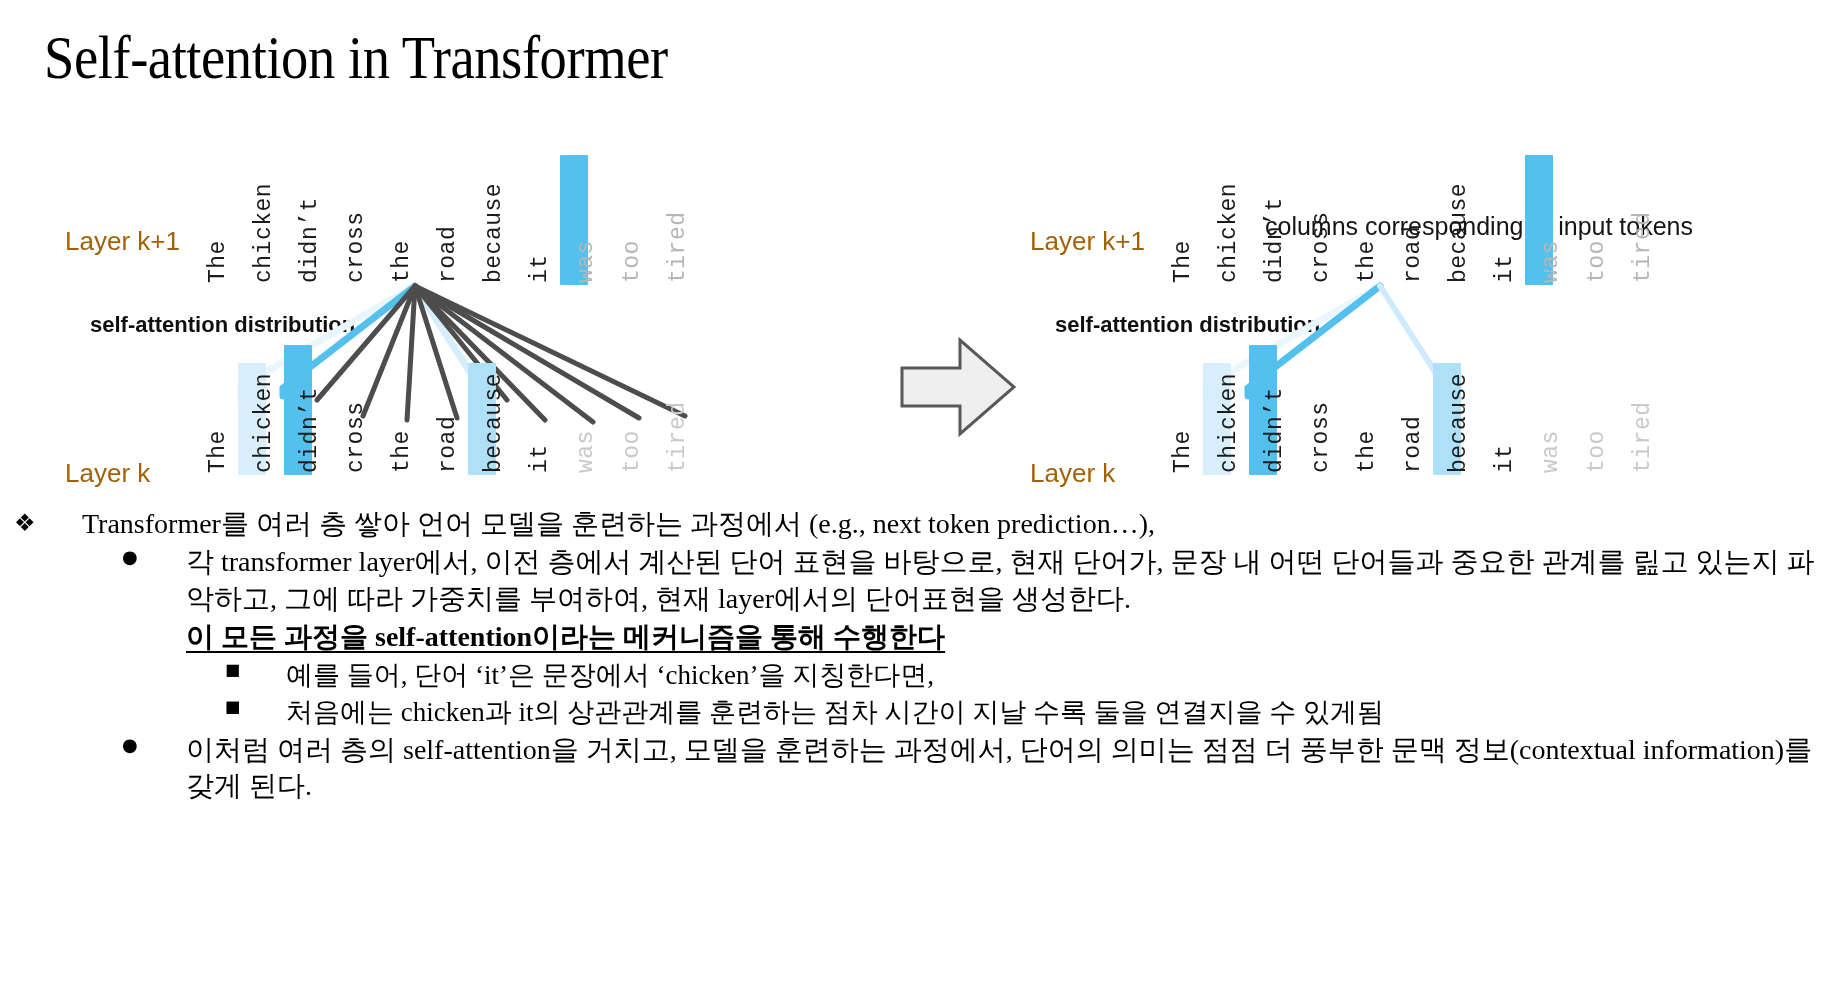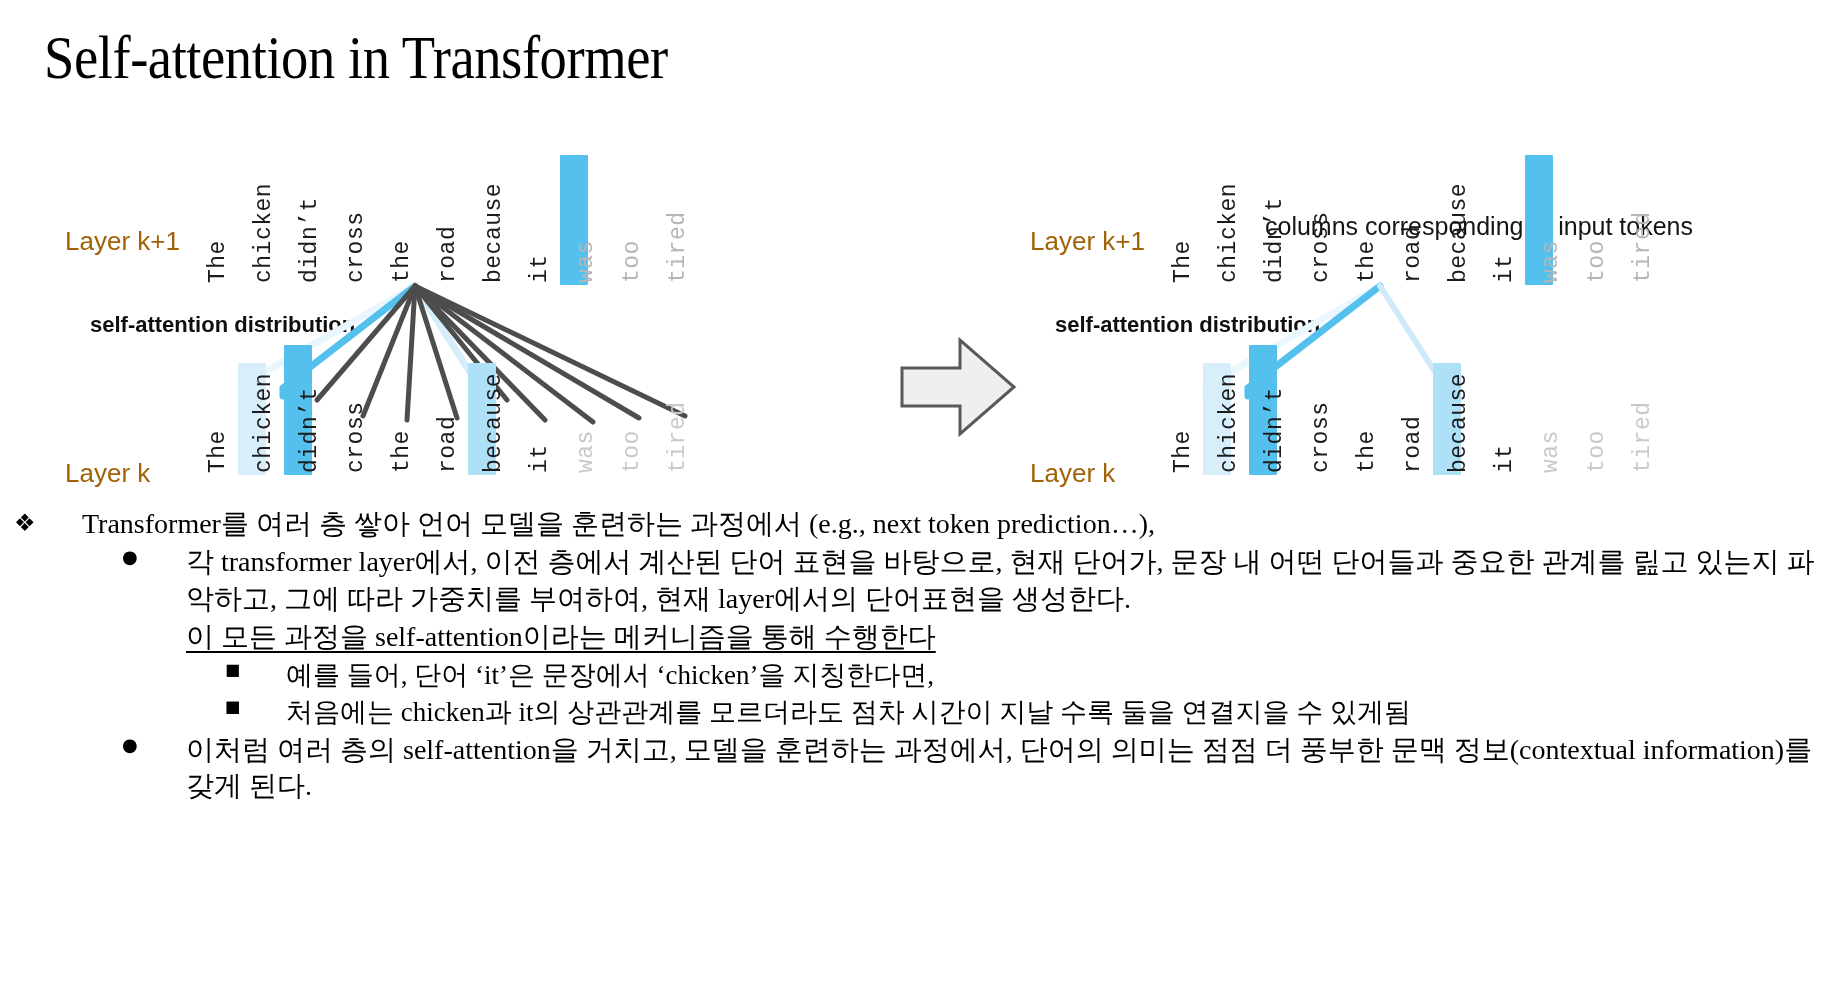--- a/index.html
+++ b/index.html
@@ -169,21 +169,21 @@
     line-height: 1.30;
   }
   .lvl3 {
     position: relative;
     margin: 0 0 2px 0;
     padding-left: 286px;
     font-size: 27px;
     line-height: 1.30;
   }
   .lvl2.underlined > .txt {
-    font-weight: normal;
+    font-weight: bold;
     text-decoration: underline;
     text-underline-offset: 5px;
   }
   .bullet {
     position: absolute;
     font-family: "DejaVu Sans", sans-serif;
     color: #000;
   }
   .bullet.b1 { left: 14px;  top: 2px;  font-size: 24px; }
   .bullet.b2 { left: 122px; top: 1px;  font-size: 18px; }
@@ -436,15 +436,15 @@
       </div>
   </div>
 </div>
 
 <div id="body-text">
     <div class="lvl1"><span class="bullet b1">❖</span><span class="txt">Transformer를 여러 층 쌓아 언어 모델을 훈련하는 과정에서 (e.g., next token prediction…),</span></div>
     <div class="lvl2"><span class="bullet b2">●</span><span class="txt">각 transformer layer에서, 이전 층에서 계산된 단어 표현을 바탕으로, 현재 단어가, 문장 내 어떤 단어들과 중요한 관계를 릺고 있는지 파악하고, 그에 따라 가중치를 부여하여, 현재 layer에서의 단어표현을 생성한다.</span></div>
     <div class="lvl2 underlined"><span class="txt">이 모든 과정을 self-attention이라는 메커니즘을 통해 수행한다</span></div>
     <div class="lvl3"><span class="bullet b3">■</span><span class="txt">예를 들어, 단어 ‘it’은 문장에서 ‘chicken’을 지칭한다면,</span></div>
     <div class="lvl3"><span class="bullet b3">■</span></div>
-    <div class="lvl3"><span class="bullet b3">■</span><span class="txt">처음에는 chicken과 it의 상관관계를 모르더라도 점차 시간이 지날 수록 둘을 연결지을 수 있게됨</span></div>
+    <div class="lvl3"><span class="bullet b3">■</span><span class="txt">처음에는 chicken과 it의 상관관계를 훈련하는 점차 시간이 지날 수록 둘을 연결지을 수 있게됨</span></div>
     <div class="lvl2"><span class="bullet b2">●</span><span class="txt">이처럼 여러 층의 self-attention을 거치고, 모델을 훈련하는 과정에서, 단어의 의미는 점점 더 풍부한 문맥 정보(contextual information)를 갖게 된다.</span></div>
   </div>
 
 </body></html>

